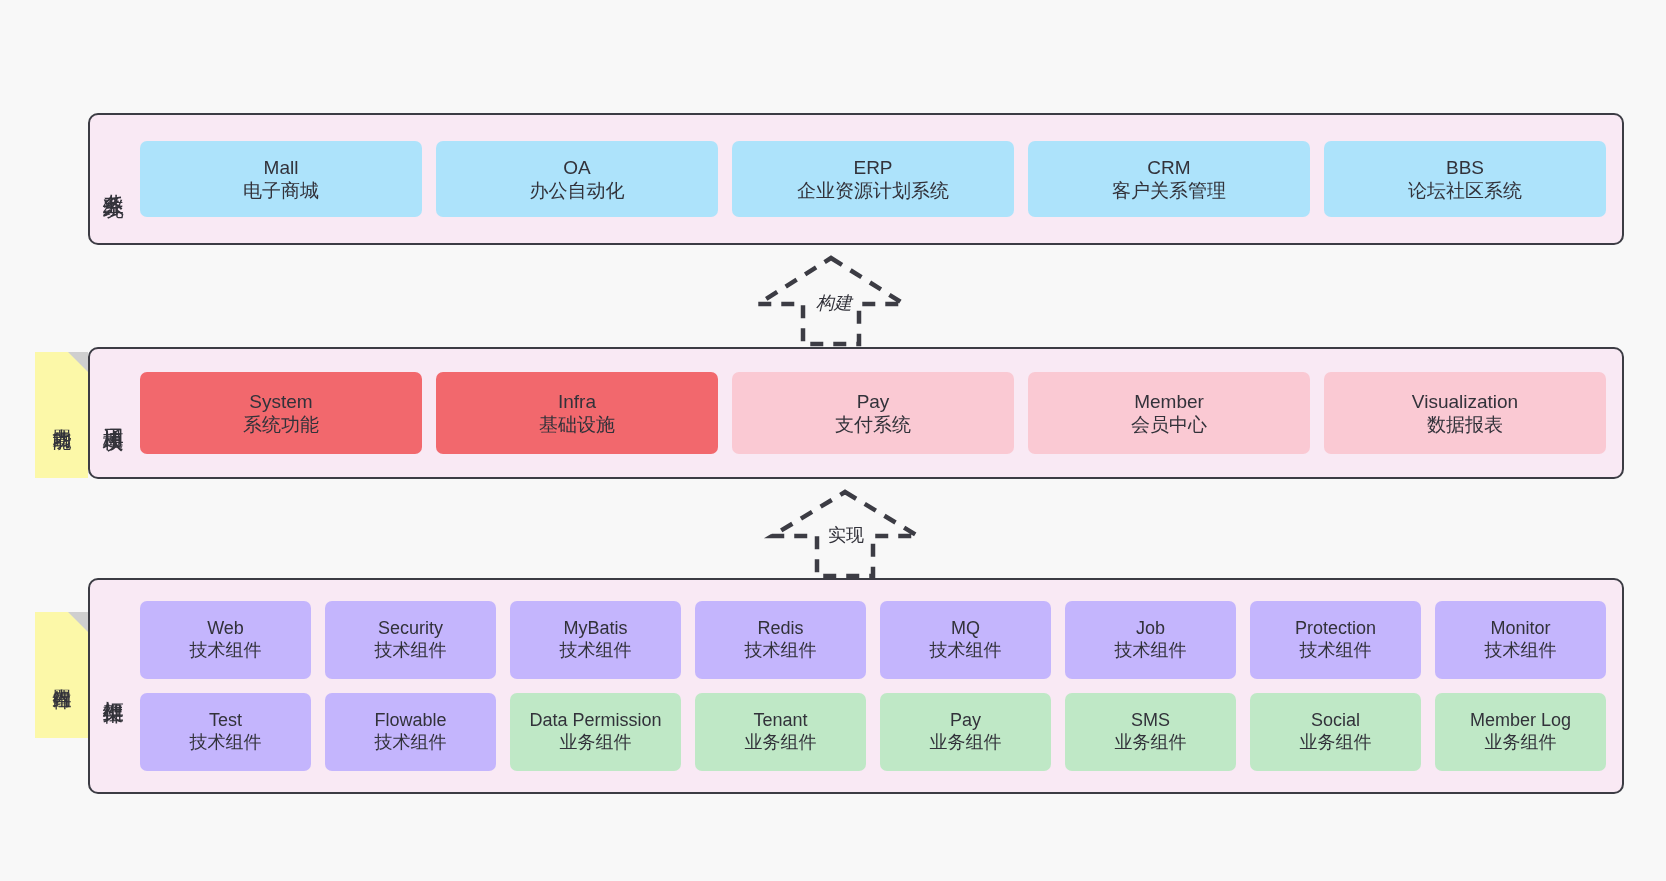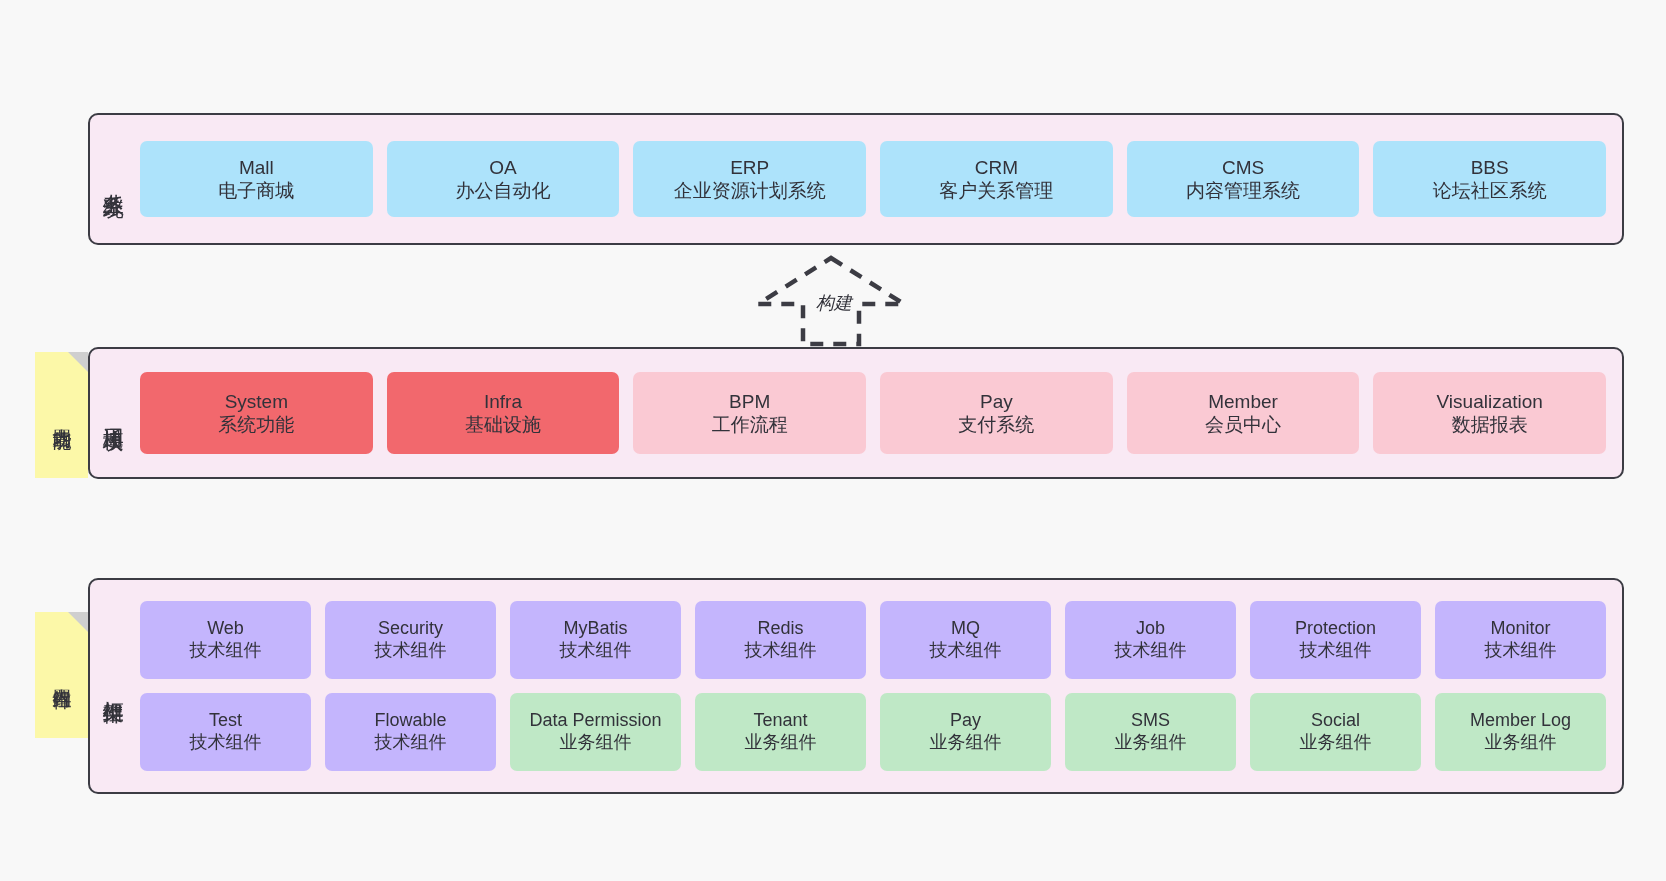--- a/index.html
+++ b/index.html
@@ -155,24 +155,20 @@
       </div>
       <div class="node blue">
         <span class="en">ERP</span>
         <span class="cn">企业资源计划系统</span>
       </div>
       <div class="node blue">
         <span class="en">CRM</span>
         <span class="cn">客户关系管理</span>
       </div>
       <div class="node blue">
-        <span class="en">CMS</span>
-        <span class="cn">内容管理系统</span>
-      </div>
-      <div class="node blue">
         <span class="en">BBS</span>
         <span class="cn">论坛社区系统</span>
       </div>
     </div>
   </div>
 
   <div class="arrow" id="arrow-build">
     <svg width="150" height="90" viewBox="0 0 150 90" aria-hidden="true">
       <path d="M75 2 L148 48 L103 48 L103 88 L47 88 L47 48 L2 48 Z" fill="none" stroke="#3c3c44" stroke-width="4.5" stroke-dasharray="13 10" stroke-linejoin="miter"></path>
     </svg>
@@ -188,38 +184,40 @@
     <div class="layer-body">
       <div class="node red">
         <span class="en">System</span>
         <span class="cn">系统功能</span>
       </div>
       <div class="node red">
         <span class="en">Infra</span>
         <span class="cn">基础设施</span>
       </div>
       <div class="node pink">
-        <span class="en">BPM</span>
-        <span class="cn">工作流程</span>
-      </div>
-      <div class="node pink">
         <span class="en">Pay</span>
         <span class="cn">支付系统</span>
       </div>
       <div class="node pink">
         <span class="en">Member</span>
         <span class="cn">会员中心</span>
       </div>
       <div class="node pink">
         <span class="en">Visualization</span>
         <span class="cn">数据报表</span>
       </div>
     </div>
   </div>
 
+  <div class="arrow" id="arrow-impl">
+    <svg width="150" height="88" viewBox="0 0 150 88" aria-hidden="true">
+      <path d="M75 2 L148 46 L103 46 L103 86 L47 86 L47 46 L2 46 Z" fill="none" stroke="#3c3c44" stroke-width="4.5" stroke-dasharray="13 10" stroke-linejoin="miter"></path>
+    </svg>
+    <span class="arrow-label">实现</span>
+  </div>
 
   <div class="note" id="note-framework">
     <span class="fold"></span>
     <span>内置组件</span>
   </div>
   <div class="layer" id="layer-framework">
     <div class="layer-title">框架组件</div>
     <div class="layer-body two-row">
 
       <div class="row">

